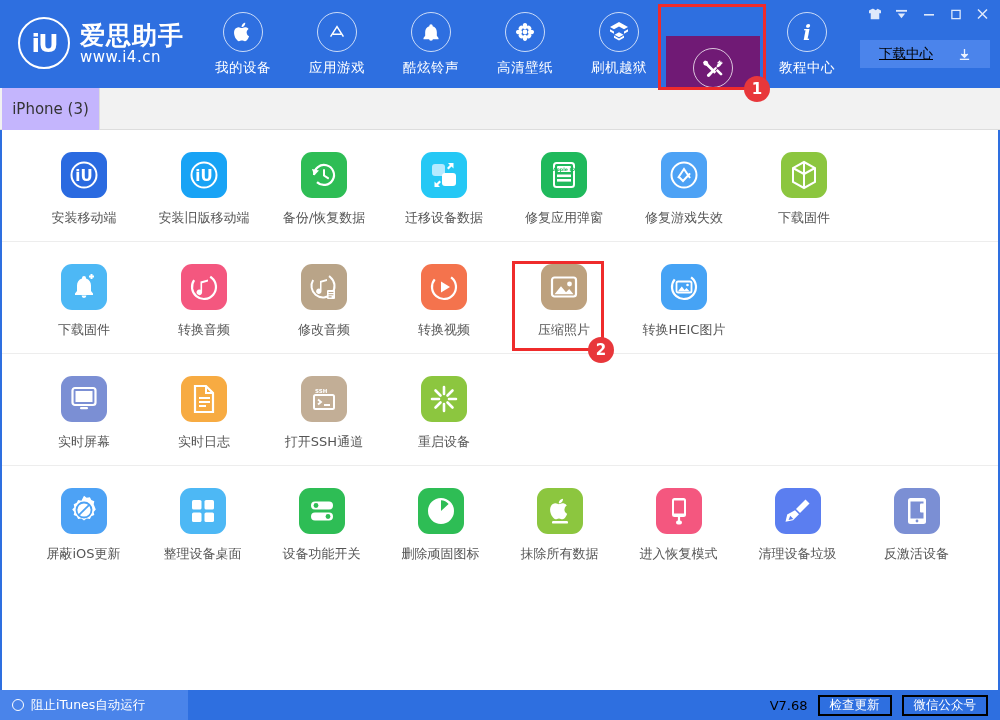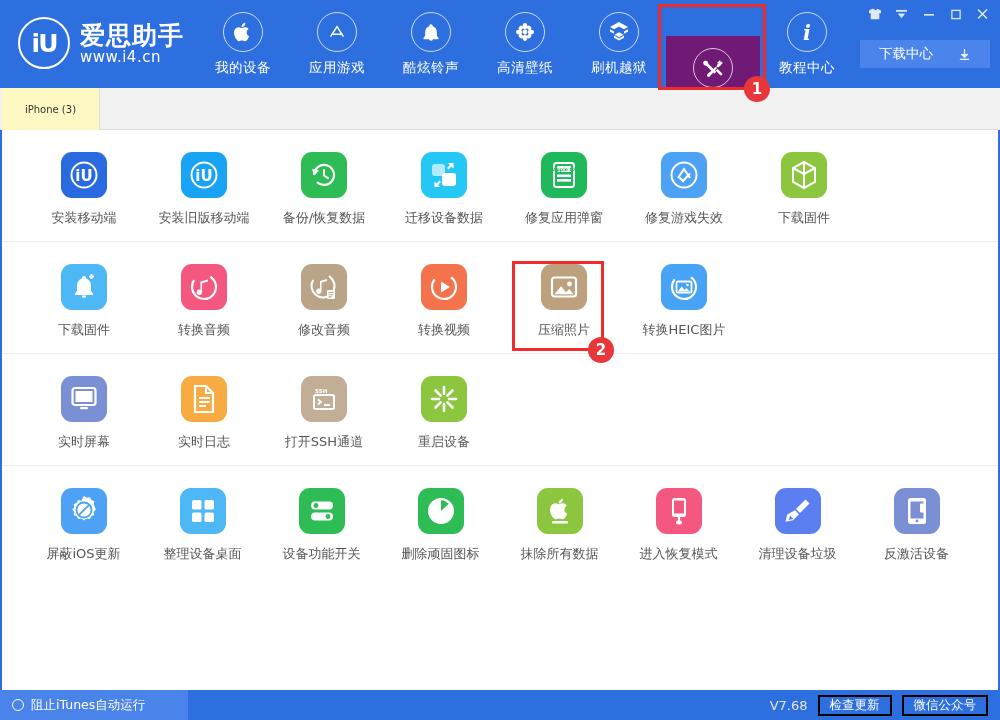--- a/index.html
+++ b/index.html
@@ -75,40 +75,41 @@
   .win-btn {
     width: 27px; height: 22px;
     display: flex; align-items: center; justify-content: center;
     color: #dfe9fb; cursor: pointer;
   }
 
   .dl-center {
     position: absolute; right: 10px; top: 40px;
     width: 130px; height: 28px;
     background: #4b84eb;
-    color: #ffffff; font-size: 13.5px;
+    color: #000000; font-size: 13.5px;
     display: flex; align-items: center; justify-content: center;
     gap: 25px; cursor: pointer;
     font-family: "DejaVu Sans", sans-serif;
+    text-decoration: underline;
   }
 
   
   .tabstrip {
     position: absolute; left: 0; top: 88px;
     width: 1000px; height: 42px;
     background: #f2f2f2;
     border-bottom: 1px solid #dddddd;
   }
   .tab {
     position: absolute; left: 2px; top: 0;
     width: 98px; height: 42px;
-    background: #fef9c3;
+    background: #c4b5fd;
     border-right: 1px solid #dddddd;
     display: flex; align-items: center; justify-content: center;
-    font-size: 10px; color: #333; cursor: pointer;
+    font-size: 15px; color: #333; cursor: pointer;
     font-family: "DejaVu Sans", sans-serif;
   }
 
   
   .content {
     position: absolute; left: 2px; top: 130px;
     width: 996px; height: 560px;
     background: #ffffff;
     overflow: hidden;
   }
@@ -179,21 +180,21 @@
   }
   .status-text {
     color: #ffffff; font-size: 12.5px;
     font-family: "DejaVu Sans", sans-serif;
   }
   .status-right {
     margin-left: auto; display: flex; align-items: center;
     gap: 10px; padding-right: 12px;
   }
   .version {
-    color: #e5e5e5; font-size: 13px;
+    color: #000000; font-size: 13px;
     font-family: "DejaVu Sans", sans-serif;
   }
   .sbtn {
     height: 21px; padding: 0 10px;
     border: 2px solid #000000; color: #ffffff;
     font-size: 12.5px; display: flex; align-items: center;
     cursor: pointer;
     font-family: "DejaVu Sans", sans-serif;
   }
 </style>

